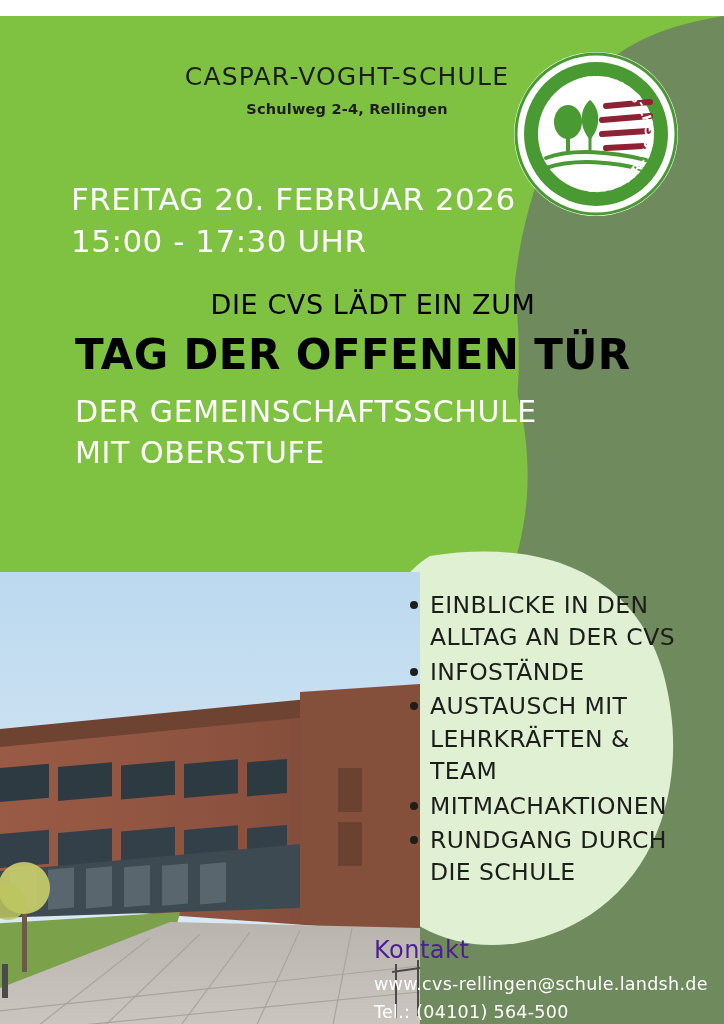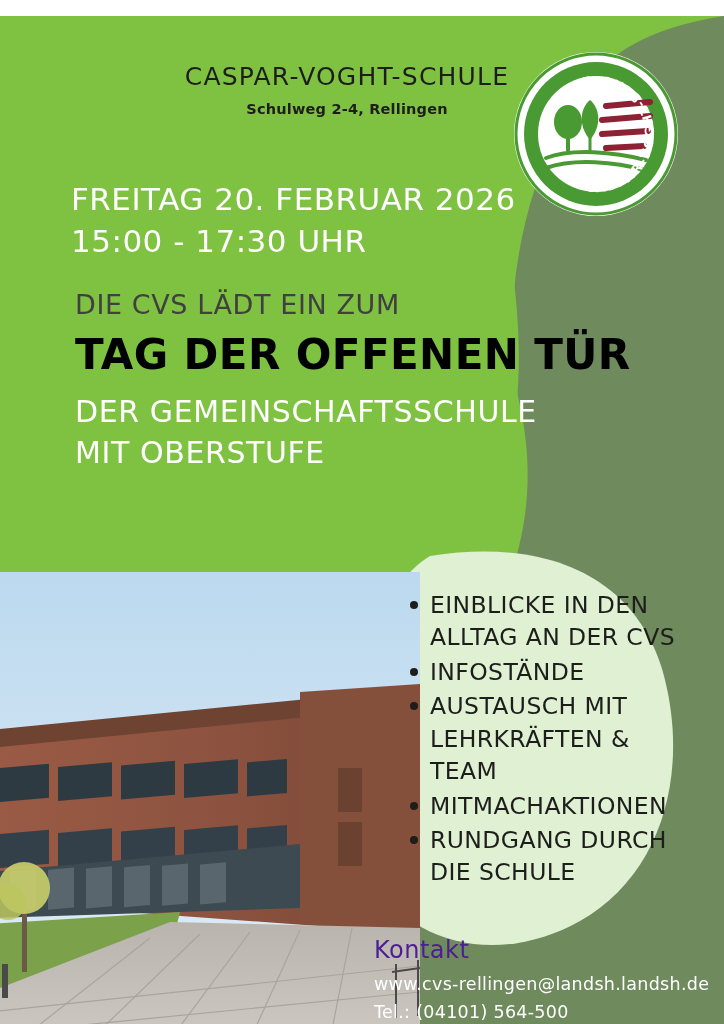--- a/index.html
+++ b/index.html
@@ -63,22 +63,23 @@
   .date-line, .time-line {
     font-size: 31px;
     letter-spacing: 0.5px;
     line-height: 1.35;
     color: #ffffff;
   }
   .invite {
     margin-top: 26px;
     font-size: 27px;
     letter-spacing: 0.6px;
-    color: #404040;
+    color: #000000;
     margin-left: 4px;
+    text-align: center;
   }
   .headline {
     margin-top: 10px;
     font-size: 42px;
     font-weight: bold;
     letter-spacing: 0.4px;
     color: #000000;
     margin-left: 4px;
   }
   .sub1, .sub2 {
@@ -322,17 +323,17 @@
   <ul class="bullets">
     <li>EINBLICKE IN DEN ALLTAG AN DER CVS</li>
     <li>INFOSTÄNDE</li>
     <li>AUSTAUSCH MIT LEHRKRÄFTEN &amp; TEAM</li>
     <li>MITMACHAKTIONEN</li>
     <li>RUNDGANG DURCH DIE SCHULE</li>
   </ul>
 
   <div class="contact">
     <div class="contact-title">Kontakt</div>
-    <div class="contact-mail">www.cvs-rellingen@landsh.landsh.de</div>
+    <div class="contact-mail">www.cvs-rellingen@schule.landsh.de</div>
     <div class="contact-tel">Tel.: (04101) 564-500</div>
   </div>
 
 </div>
 
 </body></html>

